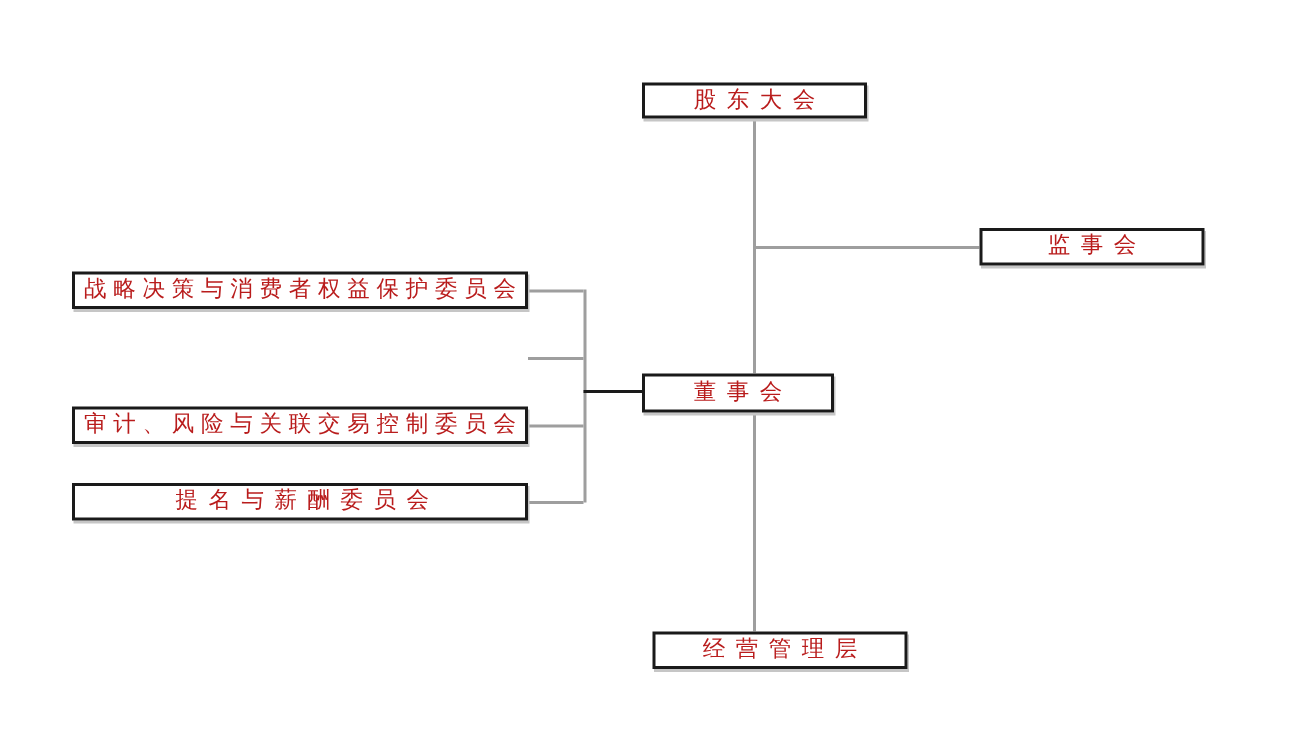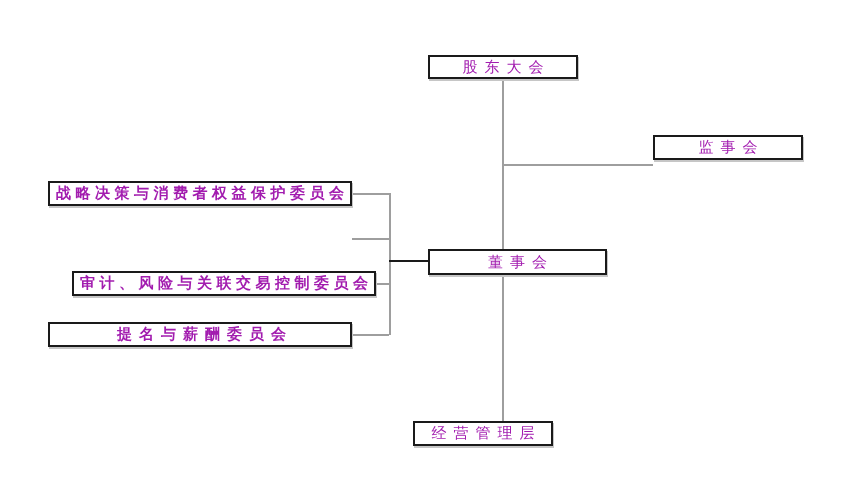--- a/index.html
+++ b/index.html
@@ -18,21 +18,21 @@
   .node {
     position: absolute;
     box-sizing: border-box;
     background: #ffffff;
     border: 2px solid #1a1a1a;
     box-shadow: 1px 2px 0 #c6c6c6;
     display: flex;
     align-items: center;
     justify-content: center;
     font-size: 15px;
-    color: #a21caf;
+    color: #b91c1c;
     white-space: nowrap;
     line-height: 1;
   }
   .node--spread {      
     letter-spacing: 7px;
     padding-left: 7px; 
   }
   .node--long {        
     letter-spacing: 4.5px;
     padding-left: 4.5px;
@@ -43,29 +43,29 @@
   }
   .line--h { height: 1.5px; }
   .line--v { width: 1.5px; }
   .line--dark {
     background: #1a1a1a;
     height: 2px;
   }
 
   
   .pos-shareholders { left: 428px; top: 55px;  width: 150px; height: 24px; }
-  .pos-supervisory  { left: 653px; top: 135px; width: 150px; height: 25px; }
-  .pos-board        { left: 428px; top: 249px; width: 179px; height: 26px; }
-  .pos-management   { left: 413px; top: 421px; width: 140px; height: 25px; }
+  .pos-supervisory  { left: 653px; top: 152px; width: 150px; height: 25px; }
+  .pos-board        { left: 428px; top: 249px; width: 128px; height: 26px; }
+  .pos-management   { left: 435px; top: 421px; width: 170px; height: 25px; }
 
   
-  .pos-committee    { left: 48px; width: 304px; height: 25px; font-weight: bold; }
+  .pos-committee    { left: 48px; width: 304px; height: 25px; }
   .pos-committee-0  { top: 181px; }
   .pos-committee-1  { top: 226px; }
-  .pos-committee-2  { top: 271px; margin-left: 24px; }
+  .pos-committee-2  { top: 271px; }
   .pos-committee-3  { top: 322px; padding-left: 10px; }
 
   
   .pos-v-top        { left: 502px; top: 79px;  height: 170px; }
   .pos-v-bottom     { left: 502px; top: 275px; height: 146px; }
   .pos-h-supervisory{ left: 503px; top: 164px; width: 150px; }
   .pos-bus          { left: 389px; top: 193px; height: 142px; }
   .pos-stub         { left: 352px; width: 37px; }
   .pos-stub-0       { top: 193px; }
   .pos-stub-1       { top: 238px; }

